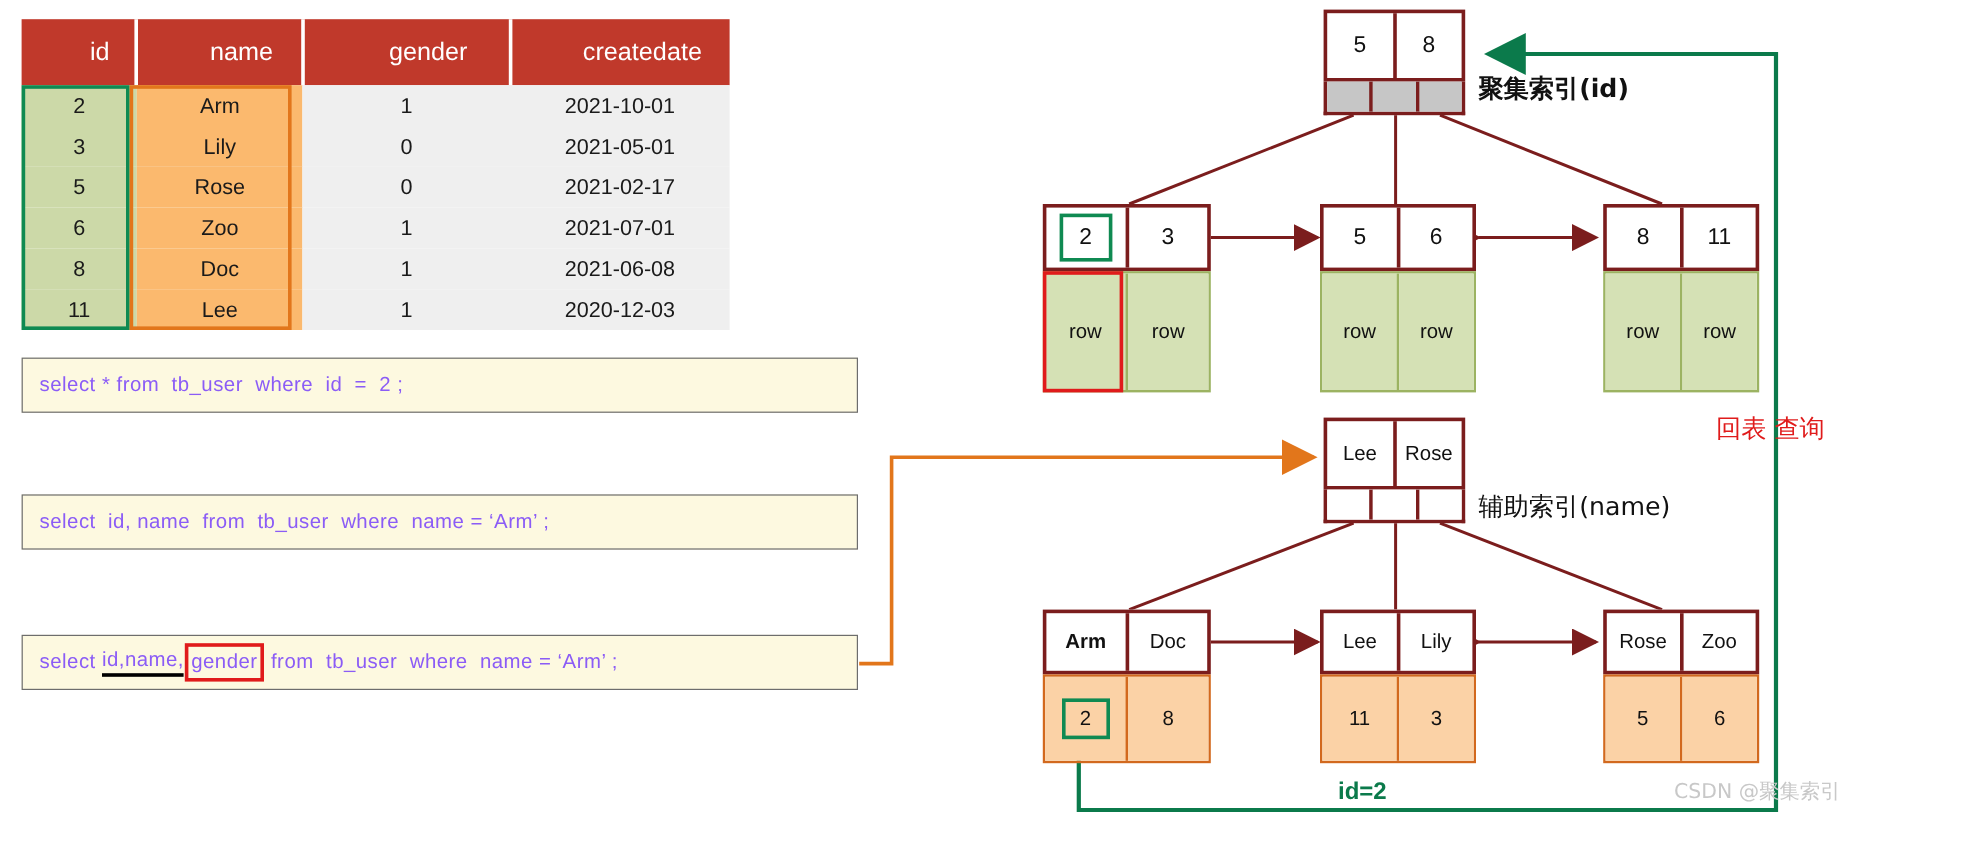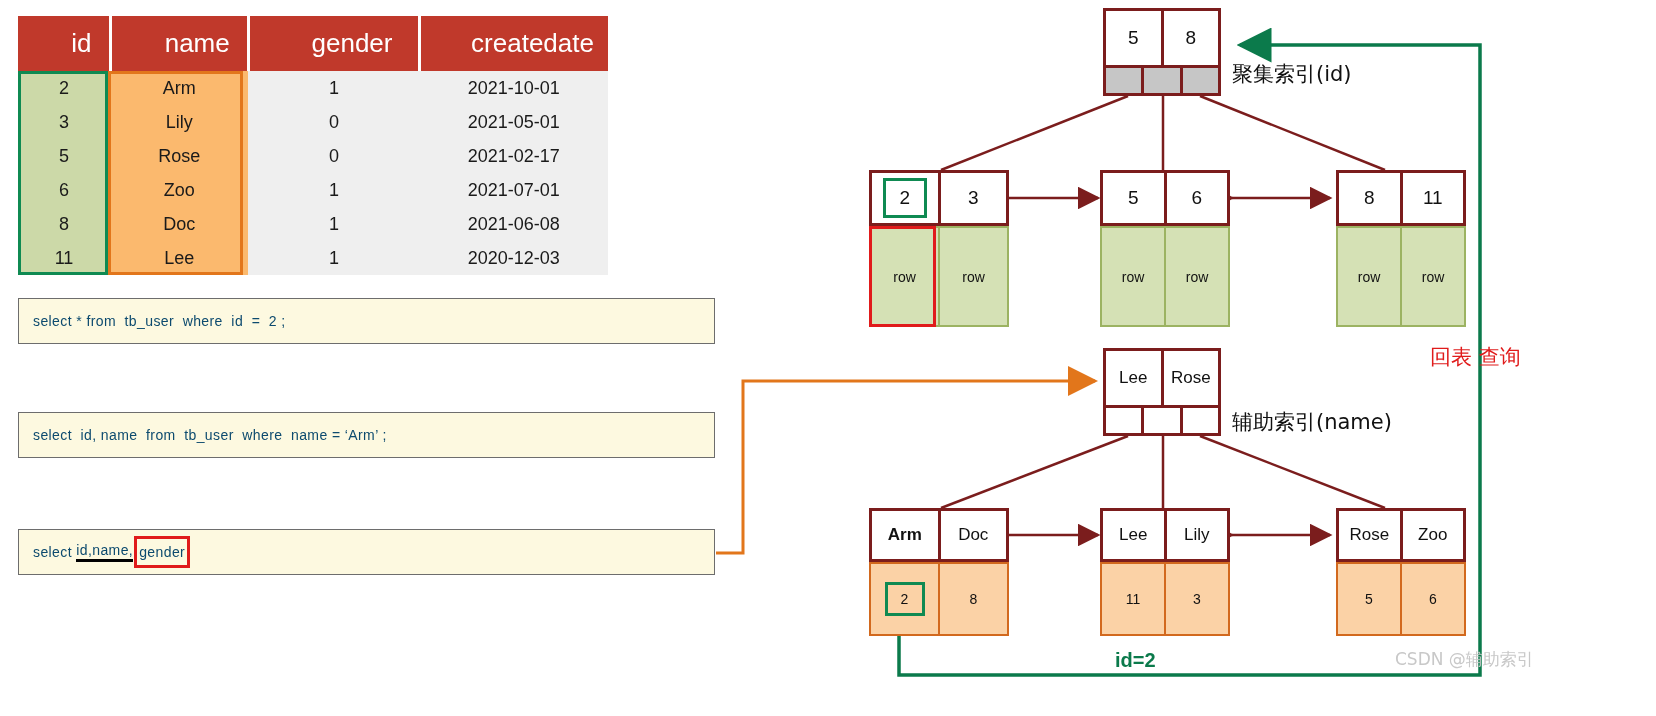--- a/index.html
+++ b/index.html
@@ -5,42 +5,42 @@
   html,body{margin:0;padding:0;background:#ffffff;}
   body{width:1656px;height:716px;position:relative;overflow:hidden;
        font-family:"Liberation Sans","DejaVu Sans",sans-serif;}
 
   .abs{position:absolute;}
 
   
   #data-table{left:18px;top:16px;width:590px;border-collapse:collapse;}
   #data-table td,#data-table th{padding:0;margin:0;}
   #data-table thead th{
-    background:#c0392b;color:#ffffff;font-weight:normal;font-size:26px;
+    background:#c0392b;color:#ffffff;font-weight:normal;font-size:21px;
     height:55px;text-align:center;border-right:3px solid #ffffff;vertical-align:middle;padding-left:36px;
   }
   #data-table thead th:last-child{border-right:none;}
   #data-table tbody td{
     height:34px;text-align:center;font-size:18px;color:#1a1a1a;vertical-align:middle;
     background:#efefef;
   }
   .col-id{width:90px;}
   .col-name{width:135px;}
   .col-gender{width:185px;}
   .col-date{width:180px;}
   #data-table tbody td.c-id{background:#ccd9a8;}
   #data-table tbody td.c-name{background:#fbb96e;}
 
   
   .hl-id{left:18px;top:71px;width:90px;height:204px;border:3px solid #0f8a52;box-sizing:border-box;pointer-events:none;}
   .hl-name{left:108px;top:71px;width:135px;height:204px;border:3px solid #e2761b;box-sizing:border-box;pointer-events:none;}
 
   
   .sqlbox{left:18px;width:697px;height:46px;background:#fdf9e0;border:1px solid #6d6d6d;
-          box-sizing:border-box;color:#0c4a6e;font-size:14px;display:flex;align-items:center;
+          box-sizing:border-box;color:#8b5cf6;font-size:17px;display:flex;align-items:center;
           padding-left:14px;letter-spacing:.4px;}
   #sql-1{top:298px;}
   #sql-2{top:412px;}
   #sql-3{top:529px;}
   .sqlbox .tok{white-space:pre;}
 
   .u-green{border-bottom:3px solid #000000;padding-bottom:1px;}
   .box-red{border:3px solid #e01b1b;box-sizing:border-box;padding:0 2px;margin:0 1px;
            display:inline-block;line-height:26px;}
 
@@ -52,21 +52,21 @@
 
   
   .ptrs{border:3px solid #7b1d1d;border-top:none;box-sizing:border-box;display:flex;}
   .ptrs .p{flex:1;border-right:3px solid #7b1d1d;box-sizing:border-box;}
   .ptrs .p:last-child{border-right:none;}
   .ptrs.gray .p{background:#c6c6c6;}
   .ptrs.white .p{background:#ffffff;}
 
   
   .datastrip{box-sizing:border-box;display:flex;}
-  .datastrip .d{flex:1;display:flex;align-items:center;justify-content:center;font-size:14px;color:#111;
+  .datastrip .d{flex:1;display:flex;align-items:center;justify-content:center;font-size:17px;color:#111;
                 box-sizing:border-box;}
   .datastrip.green{border:2px solid #9cb362;}
   .datastrip.green .d{background:#d5e1b5;border-right:2px solid #9cb362;}
   .datastrip.green .d:last-child{border-right:none;}
   .datastrip.orange{border:2px solid #d2691e;}
   .datastrip.orange .d{background:#fbd2a6;border-right:2px solid #d2691e;}
   .datastrip.orange .d:last-child{border-right:none;}
 
   .cn-label{font-size:21px;color:#111;white-space:nowrap;
             font-family:"DejaVu Sans","Liberation Sans",sans-serif;}
@@ -143,20 +143,21 @@
 </div>
 
 <div class="abs sqlbox" id="sql-2">
   <span class="tok">select  id, name  from  tb_user  where  name = ‘Arm’ ;</span>
 </div>
 
 <div class="abs sqlbox" id="sql-3">
   <span class="tok">select </span>
     <span class="tok u-green">id,name,</span>
     <span class="tok box-red">gender</span>
+    <span class="tok"> from  tb_user  where  name = ‘Arm’ ;</span>
 </div>
 
 <svg width="1656" height="716">
   <defs>
     <marker id="arr-dark" markerWidth="9" markerHeight="9" refX="8" refY="4.5" orient="auto">
       <path d="M0,0 L9,4.5 L0,9 z" fill="#7b1d1d"></path>
     </marker>
     <marker id="arr-dark-l" markerWidth="9" markerHeight="9" refX="8" refY="4.5" orient="auto">
       <path d="M0,0 L9,4.5 L0,9 z" fill="#7b1d1d"></path>
     </marker>
@@ -197,21 +198,21 @@
 
 <div class="abs node" style="left:1103px;top:8px;width:118px;height:60px;">
   <div class="cell">5</div>
   <div class="cell">8</div>
 </div>
 <div class="abs ptrs gray" style="left:1103px;top:68px;width:118px;height:28px;">
   <div class="p"></div>
   <div class="p"></div>
   <div class="p"></div>
 </div>
-<div class="abs cn-label" style="left:1232px;top:60px;">聚集索引(id)</div>
+<div class="abs cn-label" style="left:1232px;top:60px;font-weight:bold;">聚集索引(id)</div>
 
 <div class="abs node" style="left:869px;top:170px;width:140px;height:56px;">
   <div class="cell">
     <span class="greenbox" style="display:flex;align-items:center;justify-content:center;width:44px;height:40px;">2</span>
   </div>
   <div class="cell">3</div>
 </div>
 <div class="abs datastrip green" style="left:869px;top:226px;width:140px;height:101px;">
   <div class="d">row</div>
   <div class="d">row</div>
@@ -273,13 +274,13 @@
 </div>
 <div class="abs datastrip orange" style="left:1336px;top:562px;width:130px;height:74px;">
   <div class="d">5</div>
   <div class="d">6</div>
 </div>
 
 <div class="abs red-cn" style="left:1430px;top:343px;">回表 查询</div>
 
 <div class="abs green-txt" style="left:1115px;top:649px;">id=2</div>
 
-<div class="abs watermark" style="left:1395px;top:648px;">CSDN @辅助索引</div>
+<div class="abs watermark" style="left:1395px;top:648px;">CSDN @聚集索引</div>
 
 </body></html>

